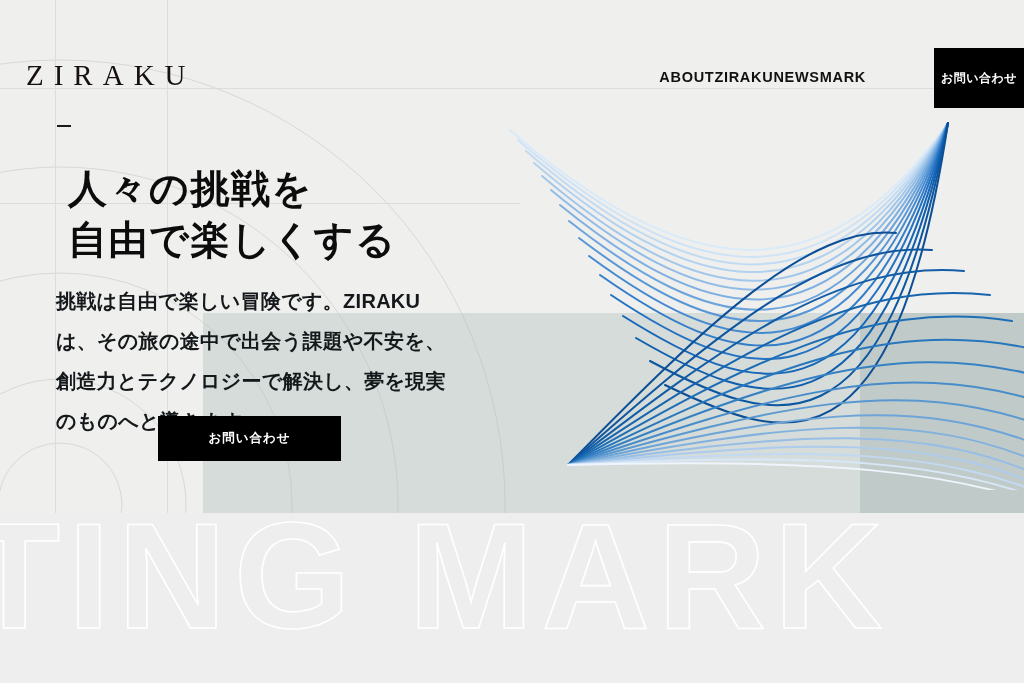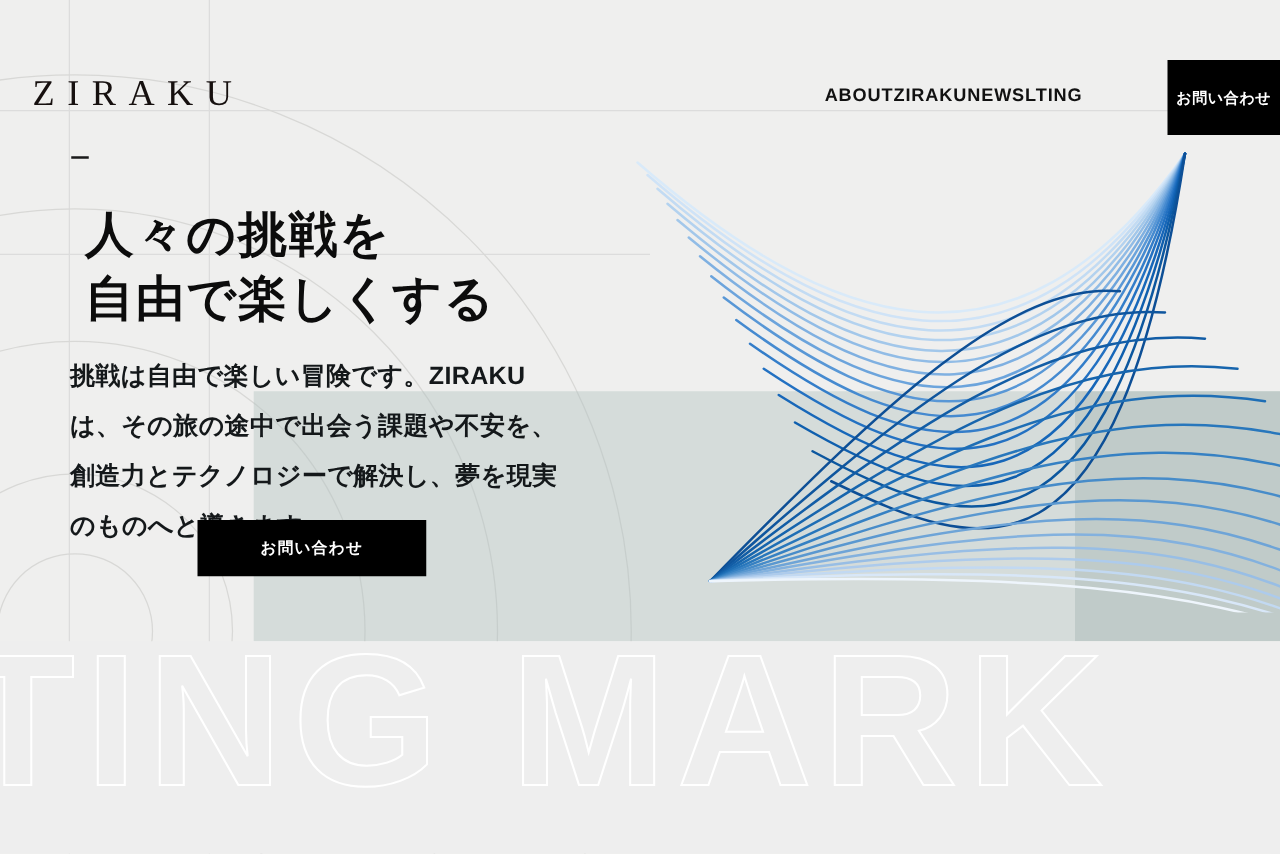--- a/index.html
+++ b/index.html
@@ -298,21 +298,21 @@
     </svg>
   </div>
 
   <div class="header">
     <div class="logo">ZIRAKU</div>
 
     <nav class="nav">
       <a class="nav-item">ABOUT</a>
       <a class="nav-item">ZIRAKU</a>
       <a class="nav-item">NEWS</a>
-      <a class="nav-item">LTING</a>
+      <a class="nav-item">MARK</a>
     </nav>
 
     <div class="contact-nav">お問い合わせ</div>
   </div>
 
   <div class="hero">
     <div class="eyebrow">
       <span class="dash"></span>
     </div>
 

